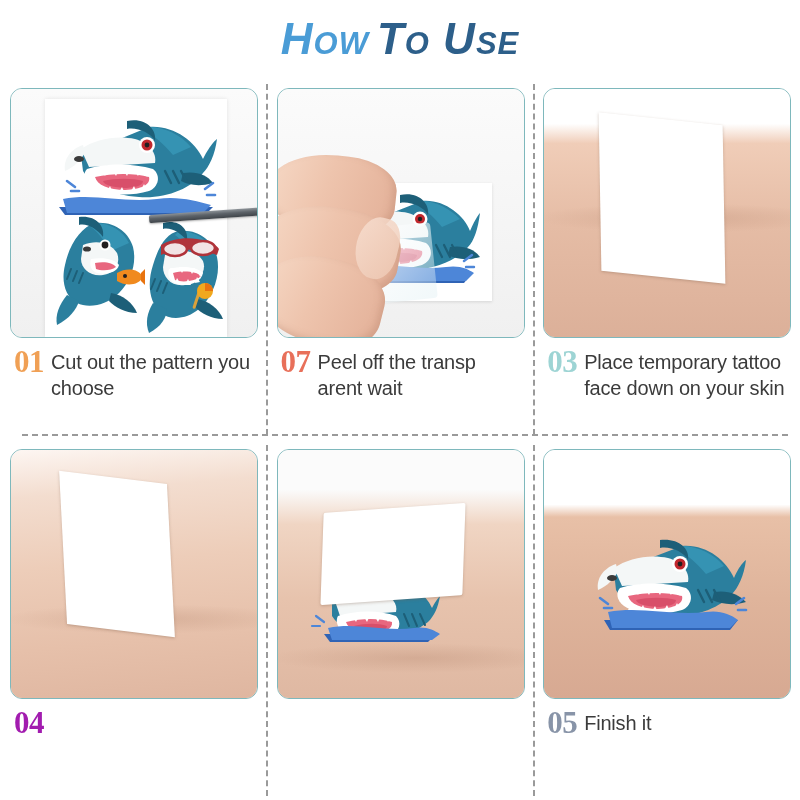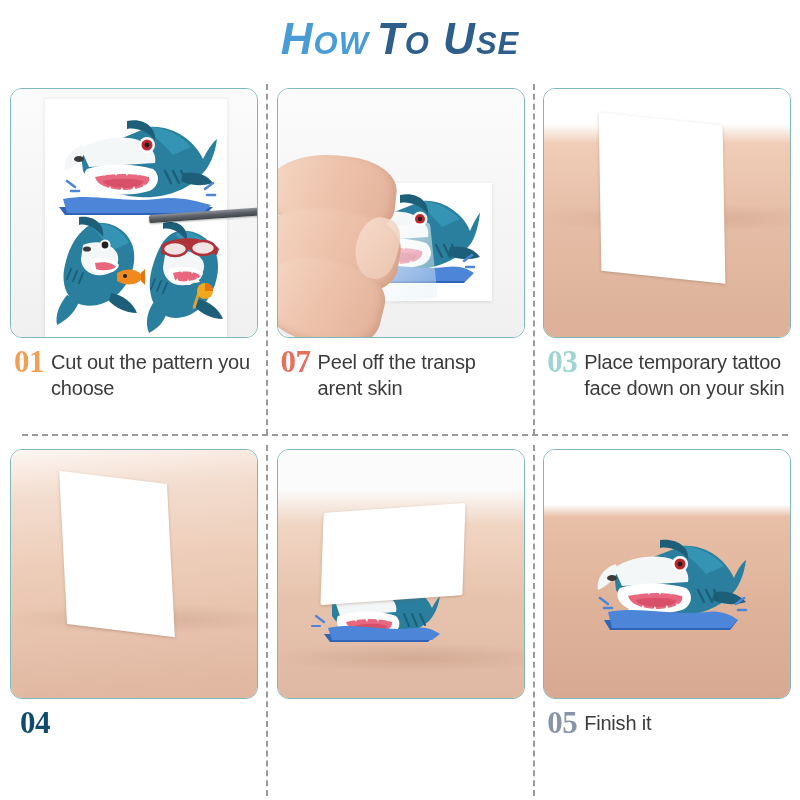--- a/index.html
+++ b/index.html
@@ -394,21 +394,21 @@
           </div>
         </div>
         <div class="film-gloss"></div>
         <div class="finger f1"></div>
         <div class="finger f2"></div>
         <div class="finger f3"></div>
         <div class="thumbnail-n"></div>
       </div>
       <div class="caption">
         <div class="step-num" style="color:#e8705a;">07</div>
-        <div class="step-text">Peel off the transp arent skin</div>
+        <div class="step-text">Peel off the transp arent wait</div>
       </div>
     </div>
 
     <div class="cell">
       <div class="photo">
         <div class="skin-a"></div>
         <div class="arm-shadow"></div>
         <div class="paper-sq p3"></div>
       </div>
       <div class="caption">
@@ -424,21 +424,21 @@
 
   <div class="row">
 
     <div class="cell">
       <div class="photo">
         <div class="skin-b"></div>
         <div class="arm-shadow" style="top:62%;"></div>
         <div class="paper-sq p4"></div>
       </div>
       <div class="caption">
-        <div class="step-num" style="color:#0c4a6e;margin-left:6px;">04</div>
+        <div class="step-num" style="color:#a21caf;">04</div>
       </div>
     </div>
 
     <div class="cell">
       <div class="photo">
         <div class="skin-c"></div>
         <div class="shark" style="left:32px; top:128px;">
           <svg width="132" height="64" viewBox="0 0 132 64">
             <path d="M82 4 C100 4 116 16 122 30 C126 22 130 18 130 18 C128 30 124 38 118 44 C106 54 86 60 66 58 C44 56 28 48 22 38 L22 26 Z" fill="#2b7f9e"></path>
             <path d="M24 20 C38 12 56 10 70 14 C82 18 88 26 86 34 L30 38 Z" fill="#f4f7f7"></path>

